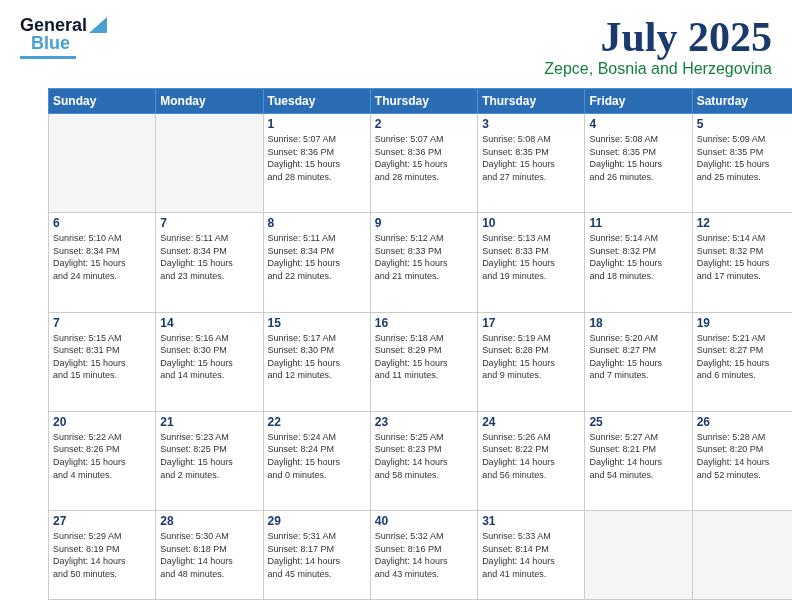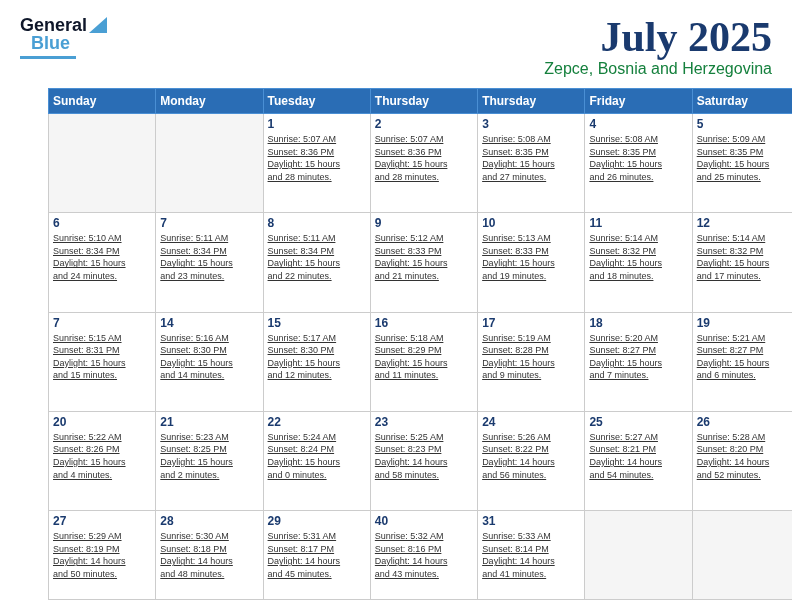--- a/index.html
+++ b/index.html
@@ -89,21 +89,20 @@
       font-size: 12px;
       font-weight: bold;
       color: #1a3a6e;
       display: block;
       margin-bottom: 2px;
     }
     .day-info {
       font-size: 9px;
       color: #333;
       line-height: 1.4;
-      text-decoration: underline;
     }
     .last-row td {
       height: 70px;
     }
   </style>
 </head>
 <body>
 
 <div class="page">
   <div class="header">

